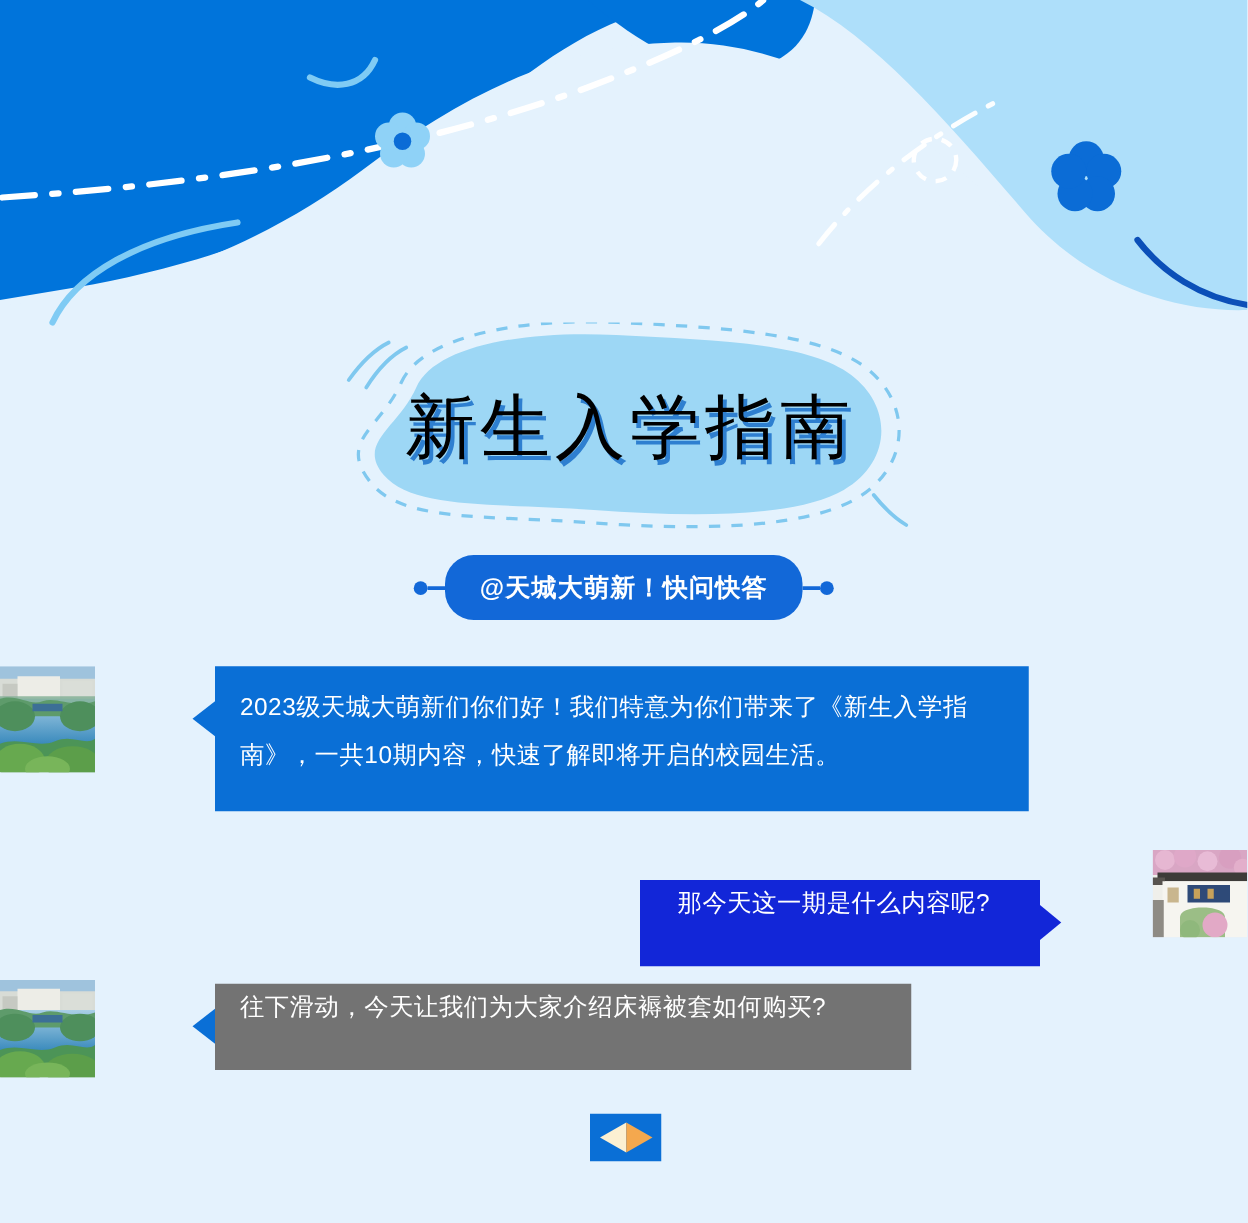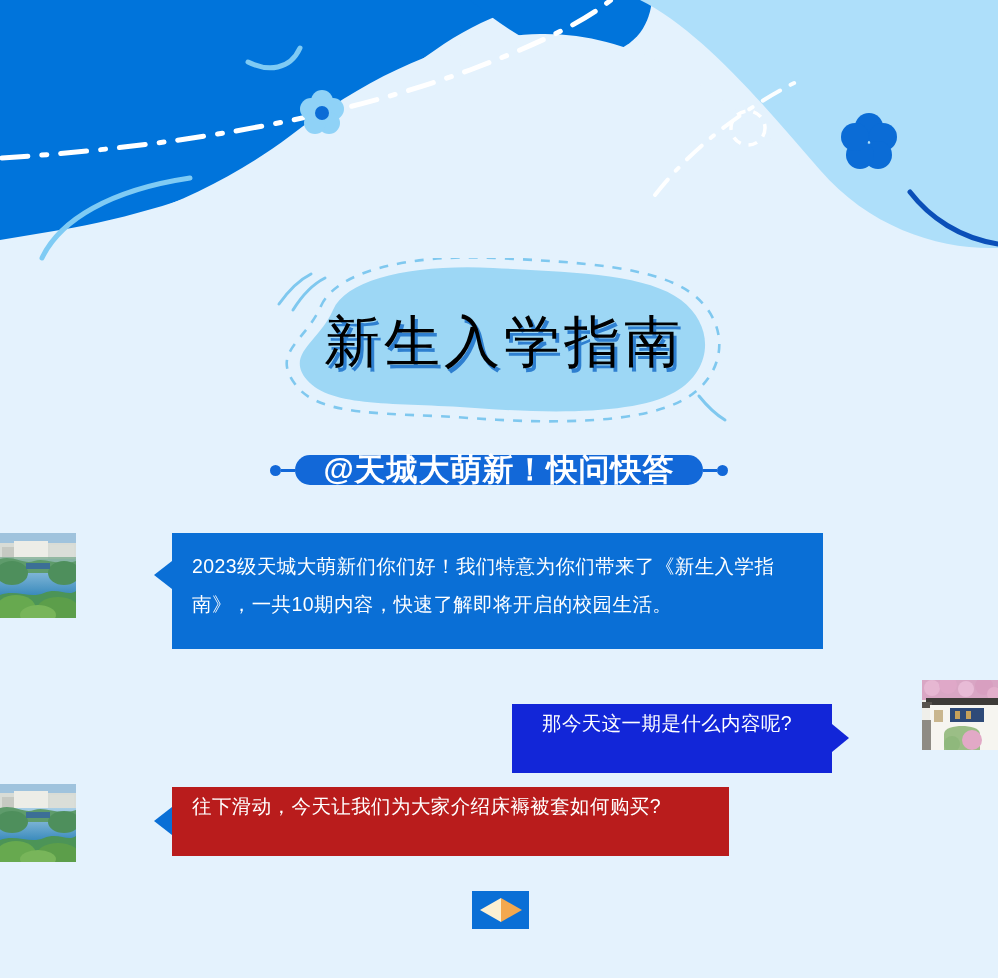--- a/index.html
+++ b/index.html
@@ -31,24 +31,24 @@
 
   
   #subtitle-row{
     position:absolute;left:0;top:444px;width:998px;height:52px;
     display:flex;align-items:center;justify-content:center;
   }
   .pill-dot{width:11px;height:11px;border-radius:50%;background:#1268D8;flex:none;}
   .pill-stem{width:14px;height:3px;background:#1268D8;flex:none;}
   #subtitle-pill{
     background:#1268D8;color:#fff;
-    height:30px;border-radius:23px;
+    height:52px;border-radius:23px;
     display:flex;align-items:center;justify-content:center;
     padding:0 28px;
-    font-size:31px;font-weight:bold;letter-spacing:1px;
+    font-size:20px;font-weight:bold;letter-spacing:1px;
     white-space:nowrap;
   }
 
   
   .bubble{position:absolute;box-sizing:border-box;display:flex;align-items:flex-start;}
   .bubble .txt{
     color:#ffffff;font-size:19.5px;line-height:38px;font-weight:normal;
     letter-spacing:0.4px;
   }
   .tail{position:absolute;width:0;height:0;}
@@ -56,21 +56,21 @@
   #bubble1{left:172px;top:533px;width:651px;height:116px;background:#0A6FD6;padding:14px 24px 14px 20px;}
   #bubble1 .tail{left:-18px;top:28px;
     border-top:14px solid transparent;border-bottom:14px solid transparent;
     border-right:18px solid #0A6FD6;}
 
   #bubble2{left:512px;top:704px;width:320px;height:69px;background:#1226D8;padding:0 30px;}
   #bubble2 .tail{right:-17px;top:20px;
     border-top:14px solid transparent;border-bottom:14px solid transparent;
     border-left:17px solid #1226D8;}
 
-  #bubble3{left:172px;top:787px;width:557px;height:69px;background:#b91c1c;padding:0 20px;}
+  #bubble3{left:172px;top:787px;width:557px;height:69px;background:#737373;padding:0 20px;}
   #bubble3 .tail{left:-18px;top:20px;
     border-top:14px solid transparent;border-bottom:14px solid transparent;
     border-right:18px solid #0A6FD6;}
 
   
   .photo{position:absolute;overflow:hidden;}
   .photo svg{display:block;}
   #photo-left-1{left:0px;top:533px;width:76px;height:85px;}
   #photo-right-1{right:0px;top:680px;width:76px;height:70px;}
   #photo-left-2{left:0px;top:784px;width:76px;height:78px;}

